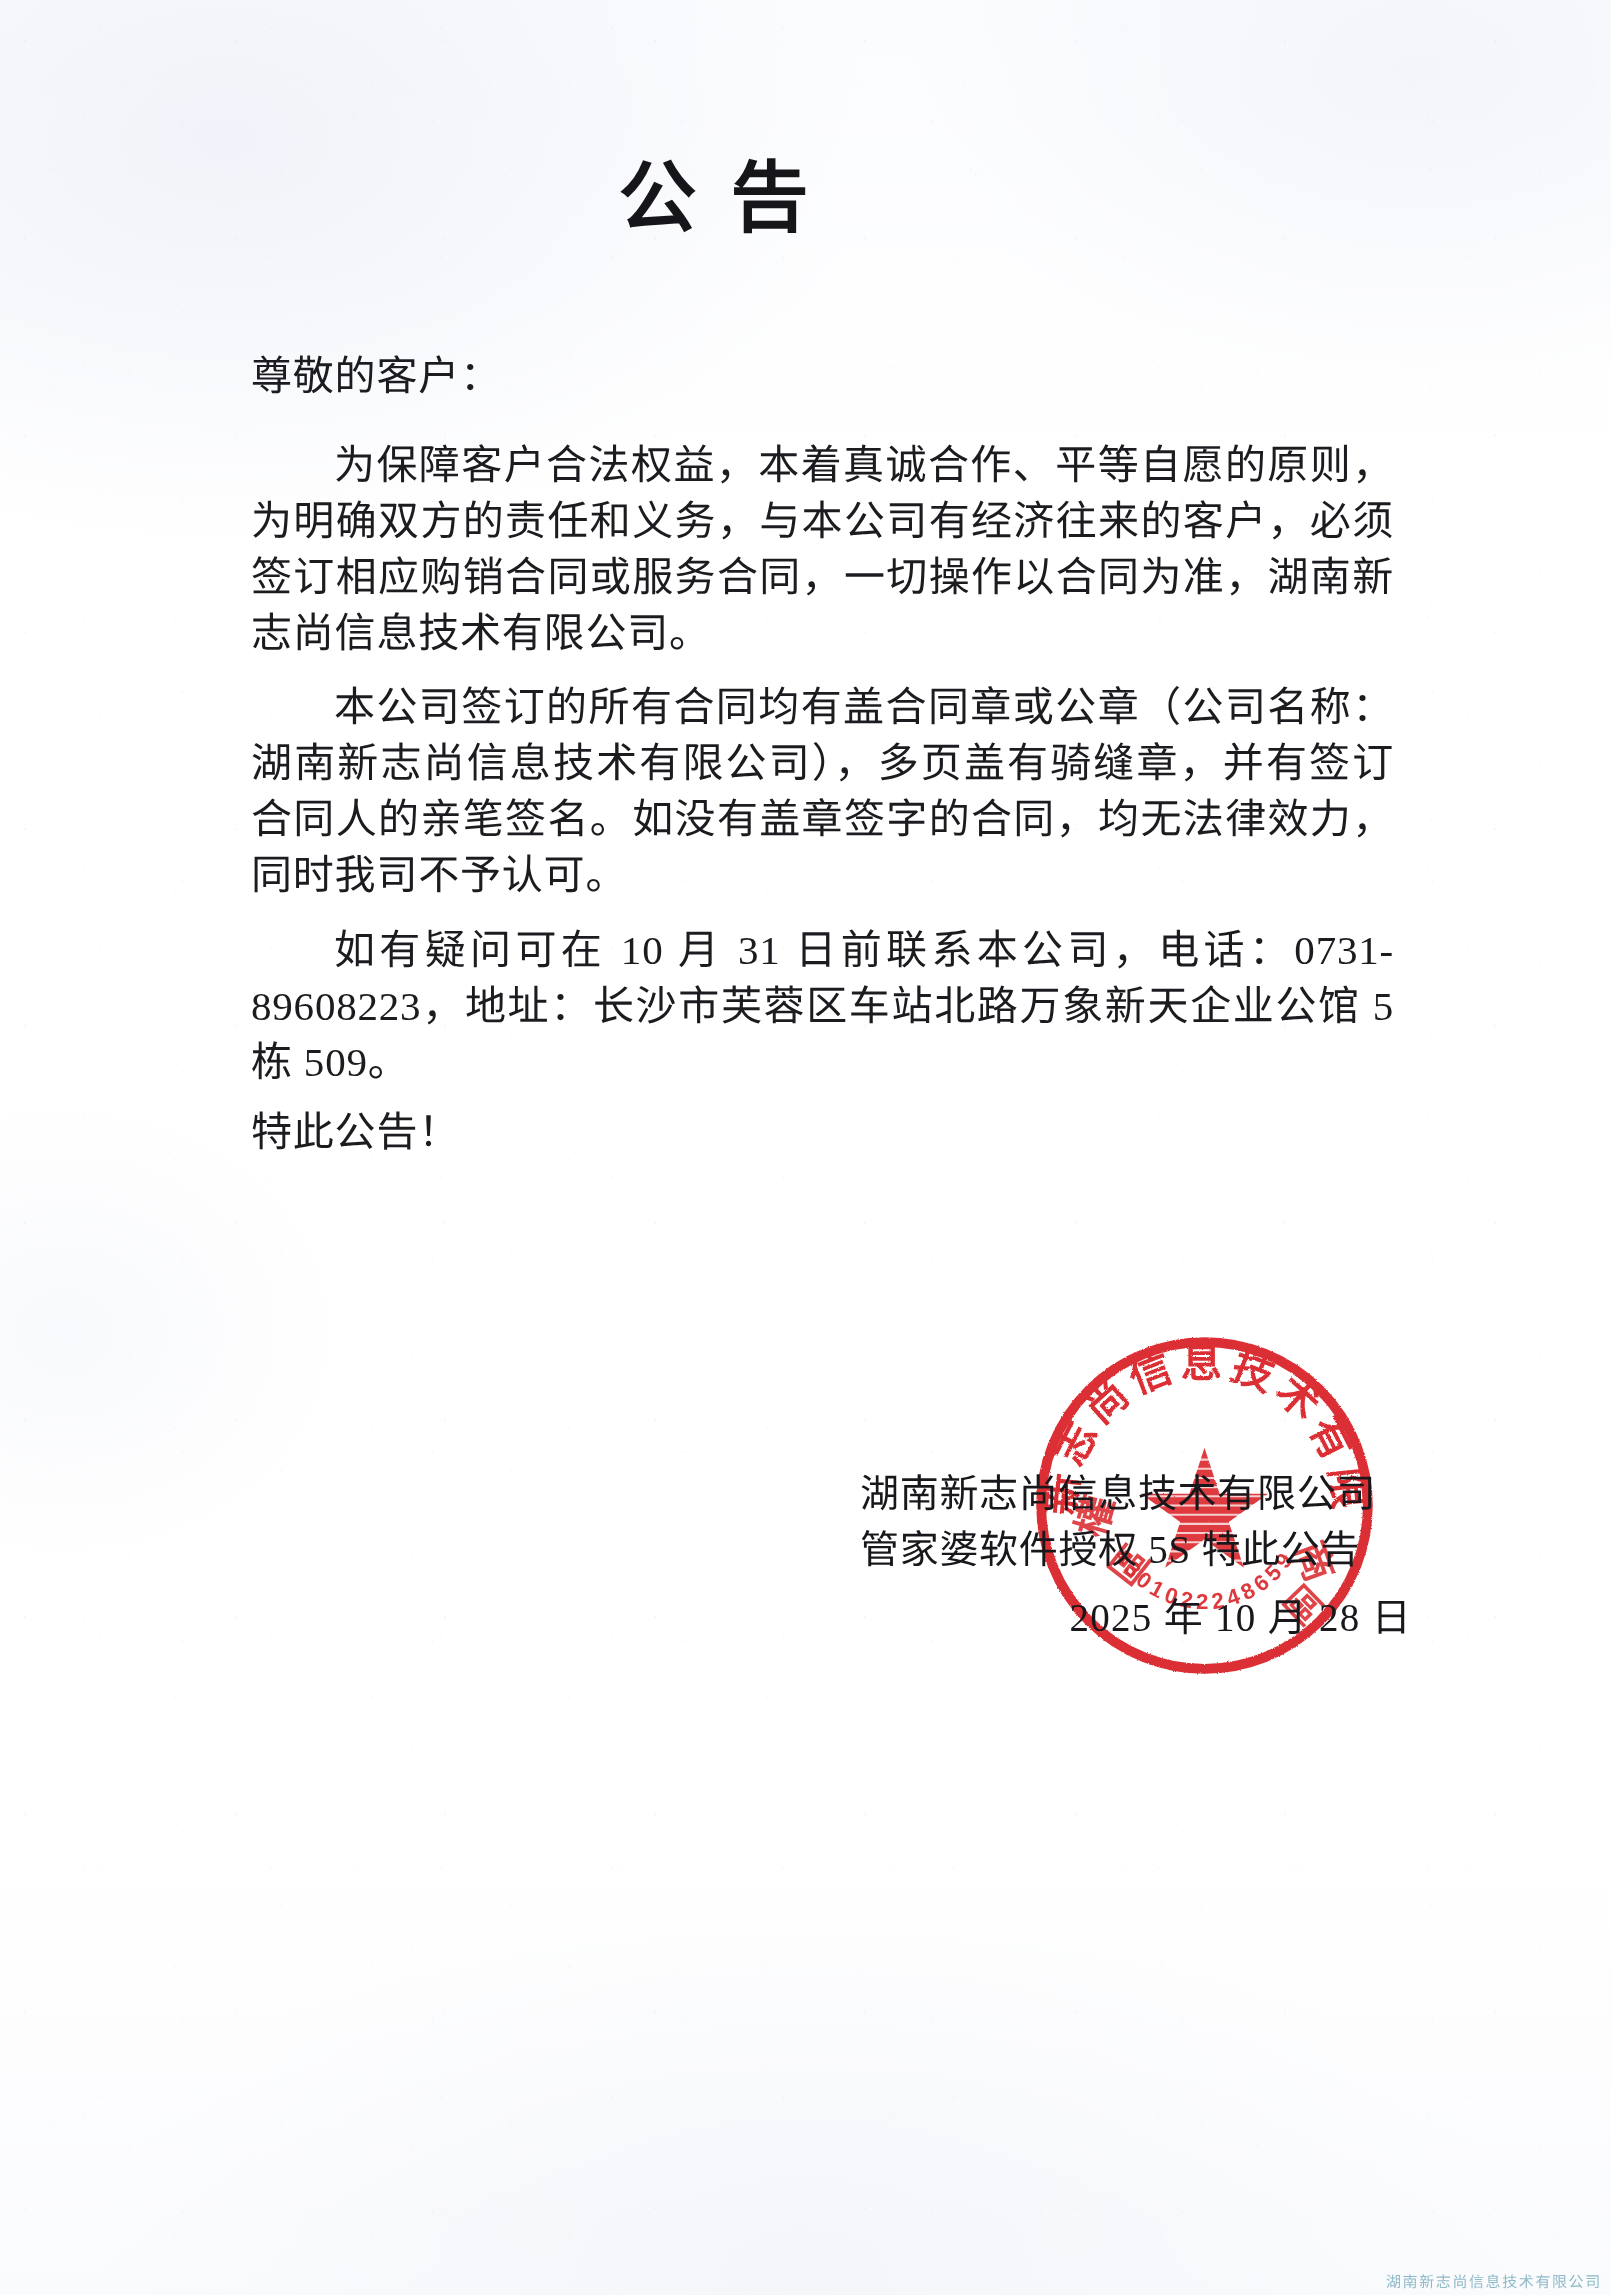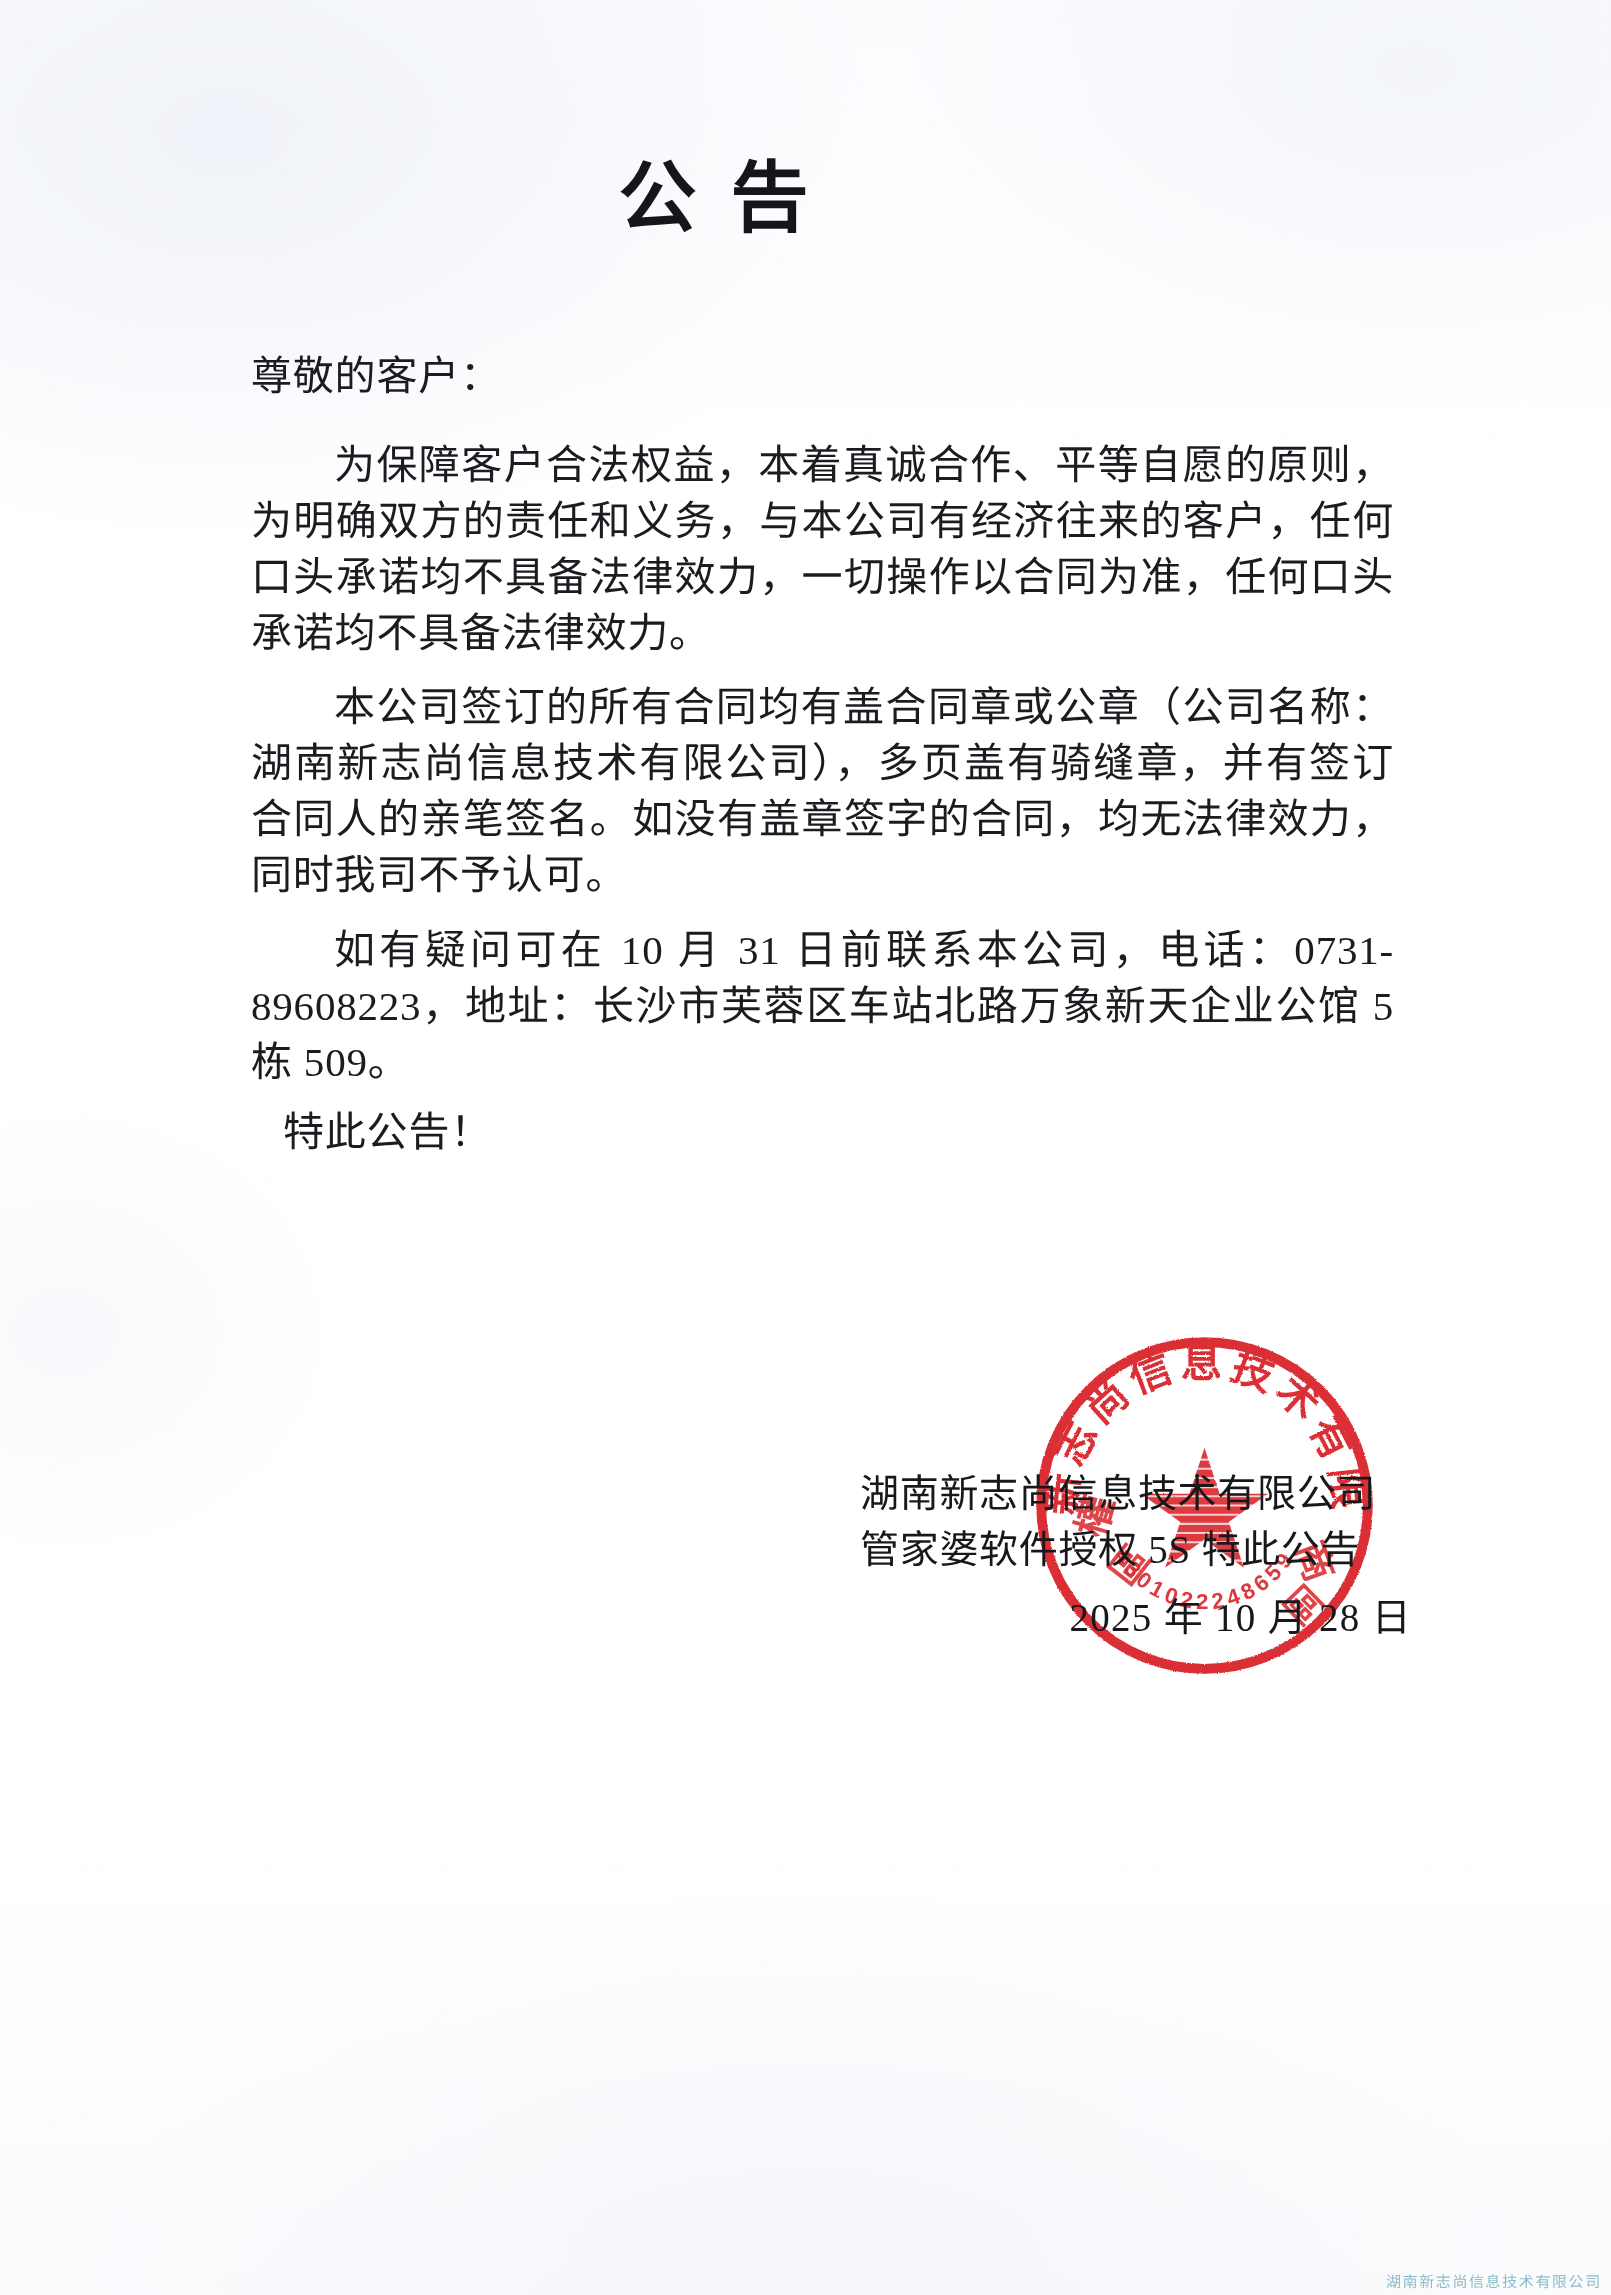--- a/index.html
+++ b/index.html
@@ -83,21 +83,21 @@
     color: #1b1b20;
     letter-spacing: 0.8px;
     text-align: justify;
     text-justify: inter-character;
     margin: 0;
   }
   .para + .para { margin-top: 18.4px; }
 
   .para.indent { text-indent: 83px; }
   .para.salutation { text-indent: 0; }
-  .para.closing   { text-indent: 0; margin-left: 32px; }
+  .para.closing   { text-indent: 0; }
 
   .para.salutation { margin-bottom: 33px; }
   .para.closing    { margin-top: 14.4px; }
 
   
   .signature {
     position: absolute;
     left: 860px;
     top: 1466px;
     width: 552px;
@@ -152,21 +152,21 @@
 
   <div class="paper-tint"></div>
   <div class="paper-speckle"></div>
 
   <div class="doc-title">公告</div>
 
   <div class="body-block">
 
     <p class="para salutation">尊敬的客户：</p>
 
-    <p class="para indent">为保障客户合法权益，本着真诚合作、平等自愿的原则，为明确双方的责任和义务，与本公司有经济往来的客户，任何口头承诺均不具备法律效力，一切操作以合同为准，任何口头承诺均不具备法律效力。</p>
+    <p class="para indent">为保障客户合法权益，本着真诚合作、平等自愿的原则，为明确双方的责任和义务，与本公司有经济往来的客户，必须签订相应购销合同或服务合同，一切操作以合同为准，湖南新志尚信息技术有限公司。</p>
 
     <p class="para indent">本公司签订的所有合同均有盖合同章或公章（公司名称：湖南新志尚信息技术有限公司），多页盖有骑缝章，并有签订合同人的亲笔签名。如没有盖章签字的合同，均无法律效力，同时我司不予认可。</p>
 
     <p class="para indent">如有疑问可在 10 月 31 日前联系本公司，电话：0731-89608223，地址：长沙市芙蓉区车站北路万象新天企业公馆 5 栋 509。</p>
 
     <p class="para closing">特此公告！</p>
   </div>
 
   <div class="seal">
     <svg viewBox="0 0 532 532" xmlns="http://www.w3.org/2000/svg">

